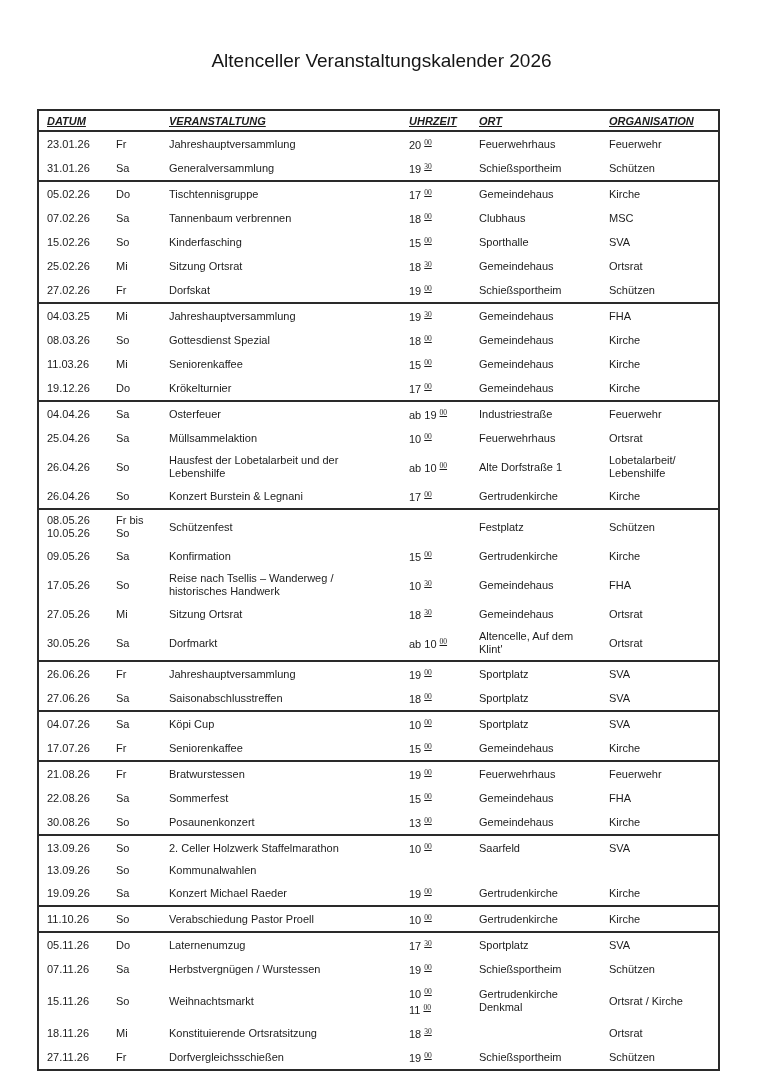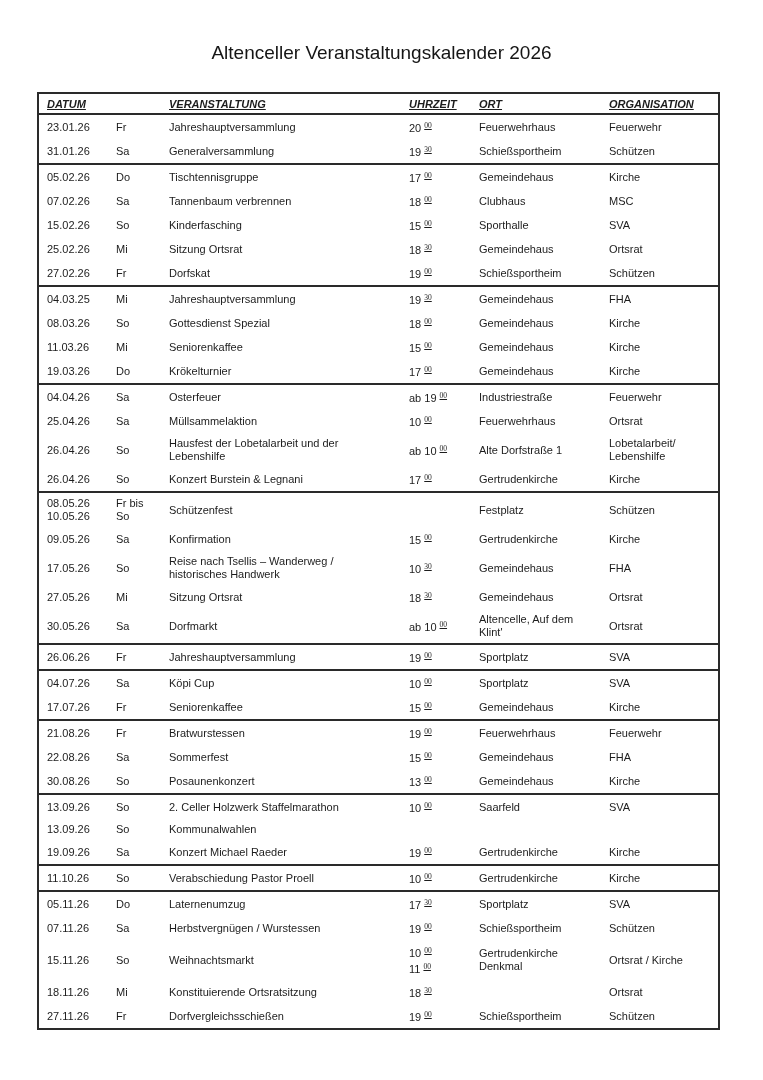--- a/index.html
+++ b/index.html
@@ -6,30 +6,30 @@
   html, body { margin: 0; padding: 0; }
   body {
     width: 763px; height: 1080px;
     background: #ffffff;
     font-family: "Liberation Sans", sans-serif;
     color: #1c1c1c;
     -webkit-font-smoothing: antialiased;
   }
   .page { width: 763px; height: 1080px; background: #ffffff; overflow: hidden; }
   .doc-title {
-    margin: 16px; padding-top: 26px;
+    margin: 0; padding-top: 50px;
     text-align: center;
     font-size: 19px; font-weight: 400;
     color: #151515;
   }
   table.events {
     border-collapse: collapse;
     table-layout: fixed;
     width: 681px;
-    margin: 28px 0 0 37px;
+    margin: 37px 0 0 37px;
     border: 2px solid #2a2a2a;
   }
   col.w-datum { width: 78px; }
   col.w-tag   { width: 53px; }
   col.w-ver   { width: 237px; }
   col.w-zeit  { width: 73px; }
   col.w-ort   { width: 130px; }
   col.w-org   { width: 110px; }
   thead th {
     font-size: 11px;
@@ -282,21 +282,21 @@
           </td>
     <td class="c-ort">
             <div class="line">Gemeindehaus</div>
           </td>
     <td class="c-org">
             <div class="line">Kirche</div>
           </td>
   </tr>
         <tr>
     <td class="c-datum">
-            <div class="line">19.03.26</div>
+            <div class="line">19.12.26</div>
           </td>
     <td class="c-tag">
             <div class="line">Do</div>
           </td>
     <td class="c-ver">
             <div class="line">Krökelturnier</div>
           </td>
     <td class="c-zeit">
             <div class="time-line"><span class="t-h">17</span><sup class="t-m">00</sup></div>
           </td>
@@ -496,20 +496,40 @@
             <div class="line">26.06.26</div>
           </td>
     <td class="c-tag">
             <div class="line">Fr</div>
           </td>
     <td class="c-ver">
             <div class="line">Jahreshauptversammlung</div>
           </td>
     <td class="c-zeit">
             <div class="time-line"><span class="t-h">19</span><sup class="t-m">00</sup></div>
+          </td>
+    <td class="c-ort">
+            <div class="line">Sportplatz</div>
+          </td>
+    <td class="c-org">
+            <div class="line">SVA</div>
+          </td>
+  </tr>
+        <tr>
+    <td class="c-datum">
+            <div class="line">27.06.26</div>
+          </td>
+    <td class="c-tag">
+            <div class="line">Sa</div>
+          </td>
+    <td class="c-ver">
+            <div class="line">Saisonabschlusstreffen</div>
+          </td>
+    <td class="c-zeit">
+            <div class="time-line"><span class="t-h">18</span><sup class="t-m">00</sup></div>
           </td>
     <td class="c-ort">
             <div class="line">Sportplatz</div>
           </td>
     <td class="c-org">
             <div class="line">SVA</div>
           </td>
   </tr>
         <tr class="section-start">
     <td class="c-datum">

